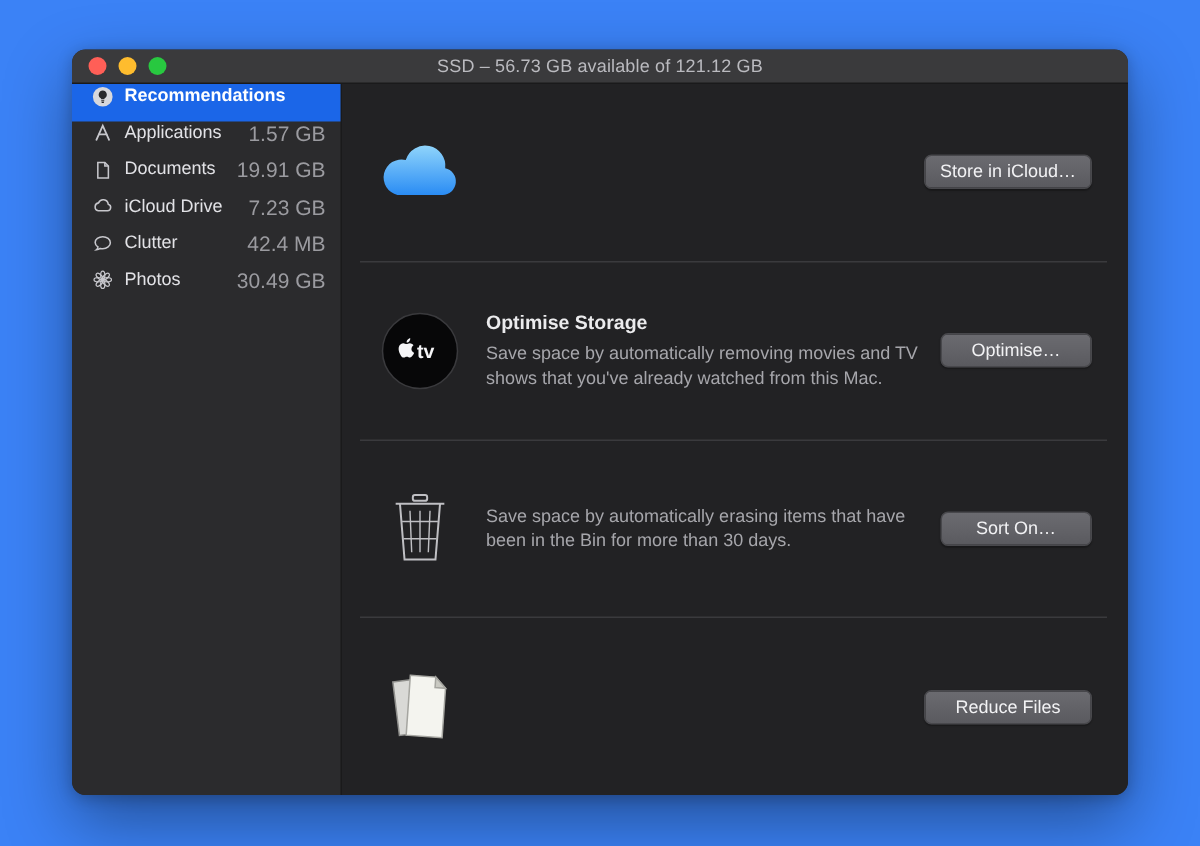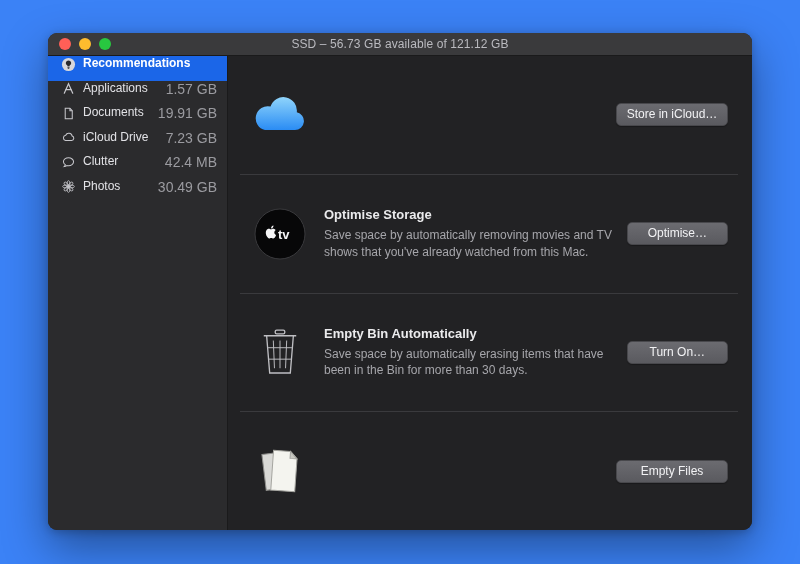--- a/index.html
+++ b/index.html
@@ -170,37 +170,36 @@
           <div class="rec-icon">
             <svg width="42" height="50" viewBox="0 0 44 50" fill="none" stroke="#bfbfc3" stroke-width="1.4">
               <rect x="17" y="2" width="10" height="4" rx="1.5"></rect>
               <path d="M5 8h34"></path>
               <path d="M8 8l3.2 39h21.6L36 8"></path>
               <path d="M15 13l1.2 29M22 13v29M29 13l-1.2 29" stroke-width="1"></path>
               <path d="M9.5 20.5h25M10.5 32.5h23" stroke-width="1"></path>
             </svg>
           </div>
           <div class="rec-text">
-            <h3 class="rec-title">Empty Bin Automatically</h3>
             <p class="rec-desc">Save space by automatically erasing items that have been in the Bin for more than 30 days.</p>
           </div>
-          <button class="push-button">Turn On…</button>
+          <button class="push-button">Sort On…</button>
         </section>
 
         <section class="rec-row">
           <div class="rec-icon">
             <svg width="48" height="52" viewBox="0 0 48 52">
               <g transform="rotate(-7 20 26)">
                 <path d="M8 8h17l6 6v30H8z" fill="#d9d9d6" stroke="#8f8f8c"></path>
               </g>
               <g transform="rotate(4 28 28)">
                 <path d="M16 6h17l7 7v33H16z" fill="#f4f4ef" stroke="#a5a5a0"></path>
                 <path d="M33 6l7 7h-7z" fill="#c9c9c2" stroke="#a5a5a0"></path>
               </g>
             </svg>
           </div>
-          <button class="push-button">Empty Files</button>
+          <button class="push-button">Reduce Files</button>
         </section>
 
       </main>
     </div>
   </div>
 </div>
 
 </body></html>

